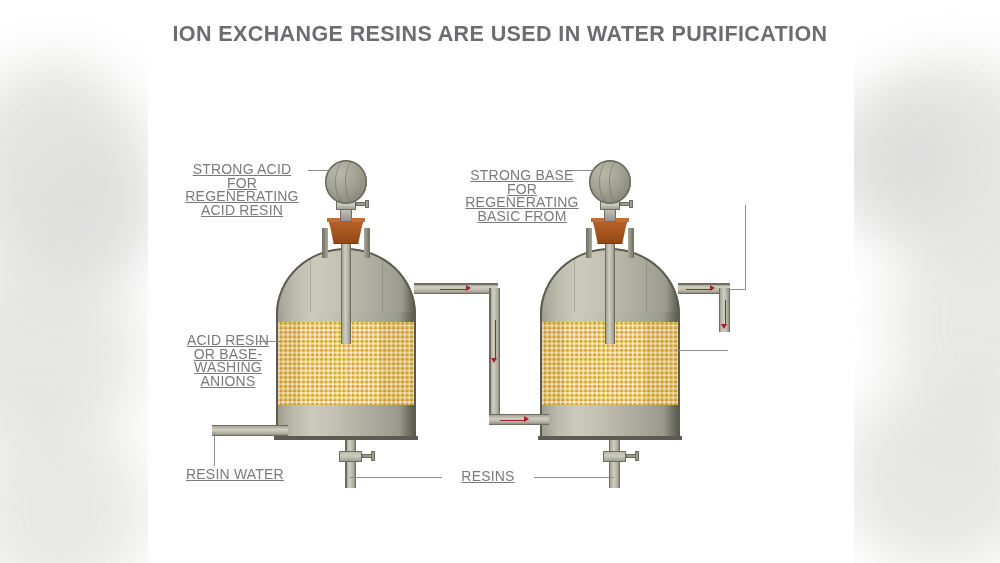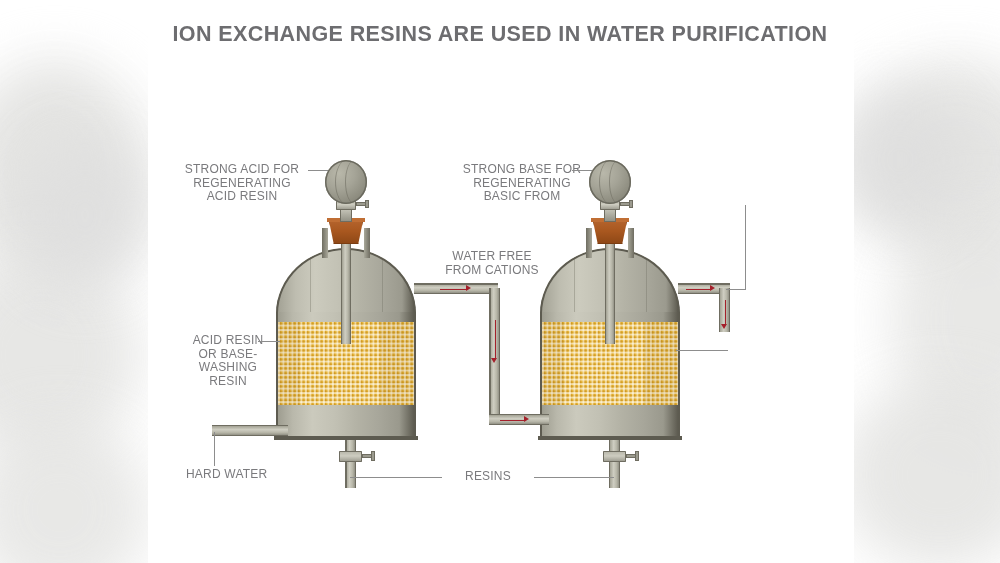--- a/index.html
+++ b/index.html
@@ -22,21 +22,21 @@
   .br4{right:30px;top:90px;width:140px;height:140px;opacity:.65;background:#dcdcdc;}
   .white-card{position:absolute;left:148px;top:0;width:706px;height:563px;background:#fff;}
 
   
   .title{
     position:absolute;left:0;top:22px;width:1000px;text-align:center;
     font-size:21.5px;font-weight:bold;letter-spacing:.4px;color:#6d6d70;
   }
 
   
-  .lbl{position:absolute;color:#7a7a7d;font-size:12px;line-height:13.5px;letter-spacing:.2px;}
+  .lbl{position:absolute;color:#7a7a7d;font-size:14px;line-height:13.5px;letter-spacing:.2px;text-decoration:underline;}
   .lbl.c{text-align:center;}
   .lbl.l{text-align:left;}
 
   
   .ld{position:absolute;background:#8d8d8d;}
   .ldh{height:1px;}
   .ldv{width:1px;}
 
   
   .metalV{background:linear-gradient(to right,#6f6d61 0 1.5px,#a9a89a 1.5px,#cfcec2 42%,#b6b5a7 70%,#97968a 88%,#6f6d61 calc(100% - 1.5px) 100%);}
@@ -223,47 +223,43 @@
   <div class="flowV" style="left:724.5px;top:300px;height:26px;"></div>
   <div class="arrowD" style="left:721px;top:324px;"></div>
 
   <div class="lbl c" style="left:182px;top:163px;width:120px;">
     <div>STRONG ACID FOR</div>
     <div>REGENERATING</div>
     <div>ACID RESIN</div>
   </div>
   <div class="ld ldh" style="left:308px;top:170px;width:20px;"></div>
 
-  <div class="lbl c" style="left:462px;top:163px;width:120px;">
+  <div class="lbl c" style="left:462px;top:169px;width:120px;">
     <div>STRONG BASE FOR</div>
     <div>REGENERATING</div>
     <div>BASIC FROM</div>
   </div>
   <div class="ld ldh" style="left:572px;top:170px;width:20px;"></div>
 
   <div class="ld ldv" style="left:745px;top:205px;height:84px;"></div>
   <div class="ld ldh" style="left:726px;top:289px;width:20px;"></div>
 
-  <div class="lbl c" style="left:432px;top:250px;width:120px;">
-    <div>WATER FREE</div>
-    <div>FROM CATIONS</div>
-  </div>
 
   <div class="lbl c" style="left:180px;top:334px;width:96px;">
     <div>ACID RESIN</div>
     <div>OR BASE-</div>
     <div>WASHING</div>
-    <div>RESIN</div>
+    <div>ANIONS</div>
   </div>
   <div class="ld ldh" style="left:258px;top:341px;width:22px;"></div>
 
   <div class="ld ldh" style="left:676px;top:350px;width:52px;"></div>
 
   <div class="lbl l" style="left:186px;top:468px;width:110px;">
-    <div>HARD WATER</div>
+    <div>RESIN WATER</div>
   </div>
   <div class="ld ldv" style="left:214px;top:432px;height:34px;"></div>
 
   <div class="lbl c" style="left:443px;top:470px;width:90px;">
     <div>RESINS</div>
   </div>
   <div class="ld ldh" style="left:350px;top:477px;width:92px;"></div>
   <div class="ld ldh" style="left:534px;top:477px;width:80px;"></div>
 
 </div>

